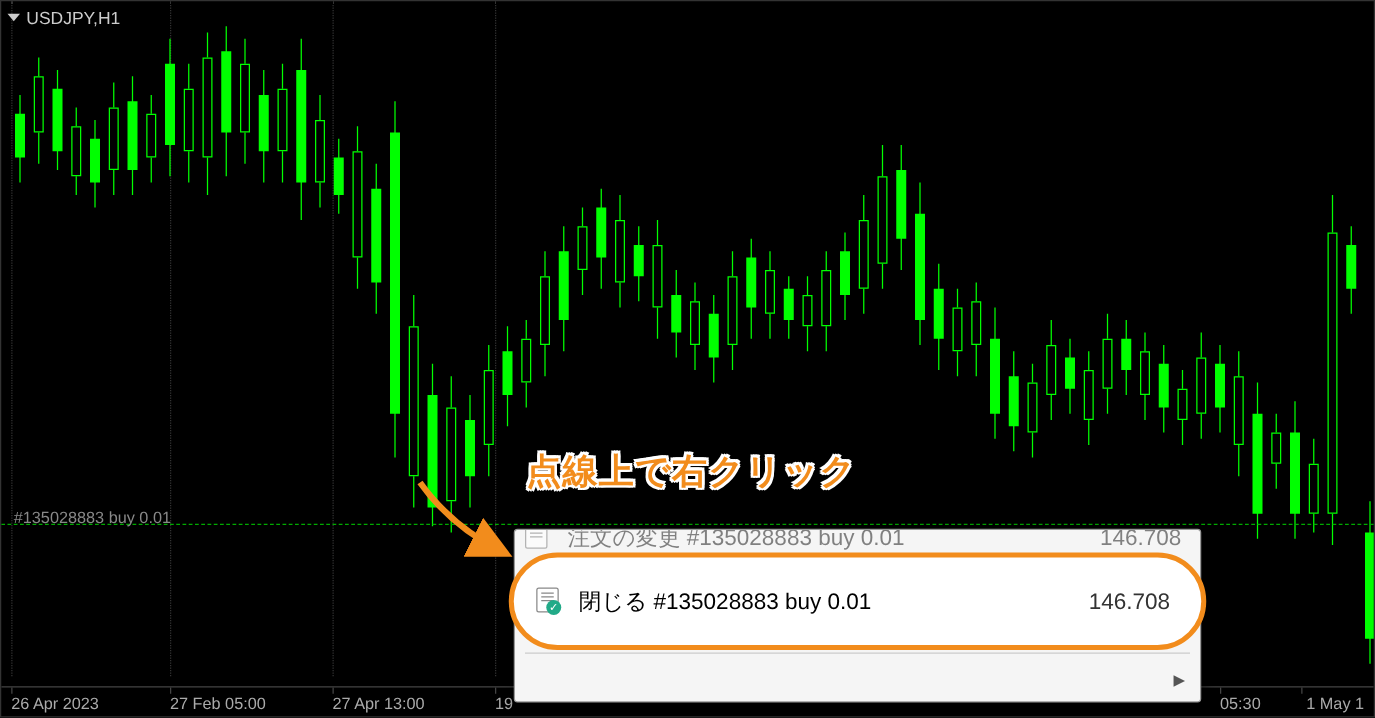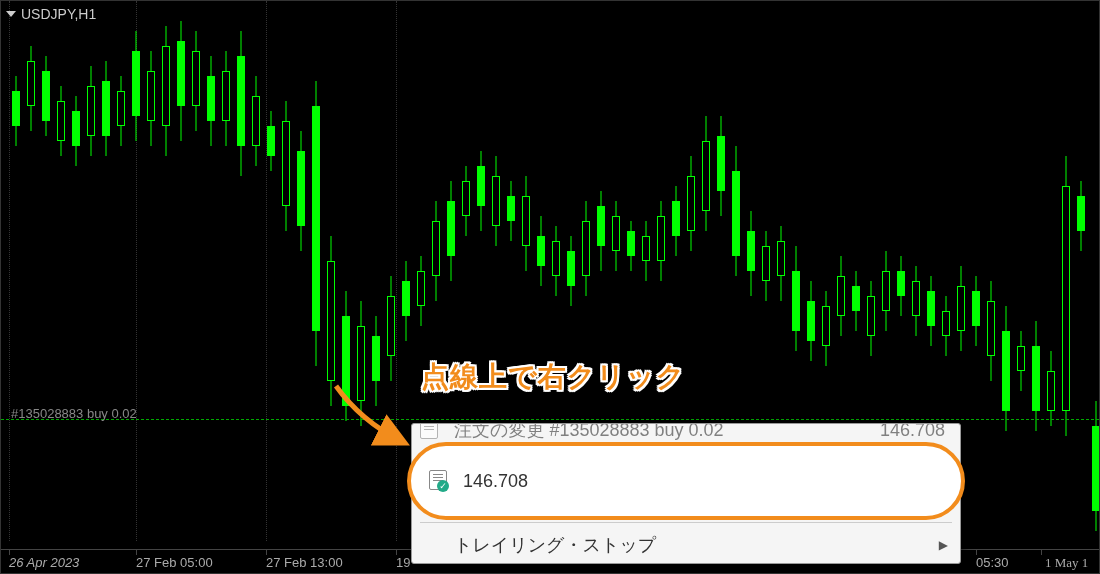--- a/index.html
+++ b/index.html
@@ -561,70 +561,70 @@
         <div class="candle-body" style="top: 425px; height: 85px;"></div>
       </div>
     </div>
 
   <div class="grid-line" style="left:8px"></div>
   <div class="grid-line" style="left:135px"></div>
   <div class="grid-line" style="left:265px"></div>
   <div class="grid-line" style="left:395px"></div>
 
   <div class="order-line"></div>
-  <div class="order-label">#135028883 buy 0.02</div>
+  <div class="order-label">#135028883 buy 0.01</div>
 
 </div>
 
 <div class="annotation-text">点線上で右クリック</div>
 
 <svg class="arrow" width="90" height="70">
   <defs>
     <marker id="arrowhead" markerWidth="7" markerHeight="7" refX="5" refY="3.5" orient="auto">
       <polygon points="0 0, 7 3.5, 0 7" fill="#f28c1c"></polygon>
     </marker>
   </defs>
   <path d="M 5 5 Q 30 40 70 60" stroke="#f28c1c" stroke-width="5" fill="none" marker-end="url(#arrowhead)"></path>
 </svg>
 
 <div class="context-menu">
   <div class="menu-item first">
     <span class="menu-icon">
       <span class="doc-icon"></span>
     </span>
-    <span class="menu-text">注文の変更 #135028883 buy 0.02</span>
+    <span class="menu-text">注文の変更 #135028883 buy 0.01</span>
     <span class="menu-price">146.708</span>
   </div>
 
   <div class="spacer-row"></div>
 
   <div class="highlight-box">
     <span class="menu-icon">
       <span class="doc-icon"><span class="check">✓</span></span>
     </span>
+    <span class="menu-text">閉じる #135028883 buy 0.01</span>
     <span class="menu-price">146.708</span>
   </div>
 
   <div class="menu-divider"></div>
 
   <div class="menu-item">
     <span class="menu-icon"></span>
-    <span class="menu-text">トレイリング・ストップ</span>
     <span class="menu-arrow">▶</span>
   </div>
 </div>
 
 <div class="x-axis">
   <div id="xaxis-container">
-      <span class="x-label" style="left: 8px; font-style: italic;">26 Apr 2023</span>
+      <span class="x-label" style="left: 8px;">26 Apr 2023</span>
       <div class="x-tick" style="left: 8px;"></div>
       <span class="x-label" style="left: 135px;">27 Feb 05:00</span>
       <div class="x-tick" style="left: 135px;"></div>
-      <span class="x-label" style="left: 265px;">27 Feb 13:00</span>
+      <span class="x-label" style="left: 265px;">27 Apr 13:00</span>
       <div class="x-tick" style="left: 265px;"></div>
       <span class="x-label" style="left: 395px;">19</span>
       <div class="x-tick" style="left: 395px;"></div>
       <span class="x-label" style="left: 975px;">05:30</span>
       <div class="x-tick" style="left: 975px;"></div>
-      <span class="x-label" style="left: 1044px; font-family: Liberation Serif, serif;">1 May 1</span>
+      <span class="x-label" style="left: 1044px;">1 May 1</span>
       <div class="x-tick" style="left: 1040px;"></div>
     </div>
 </div>
 
 </body></html>

